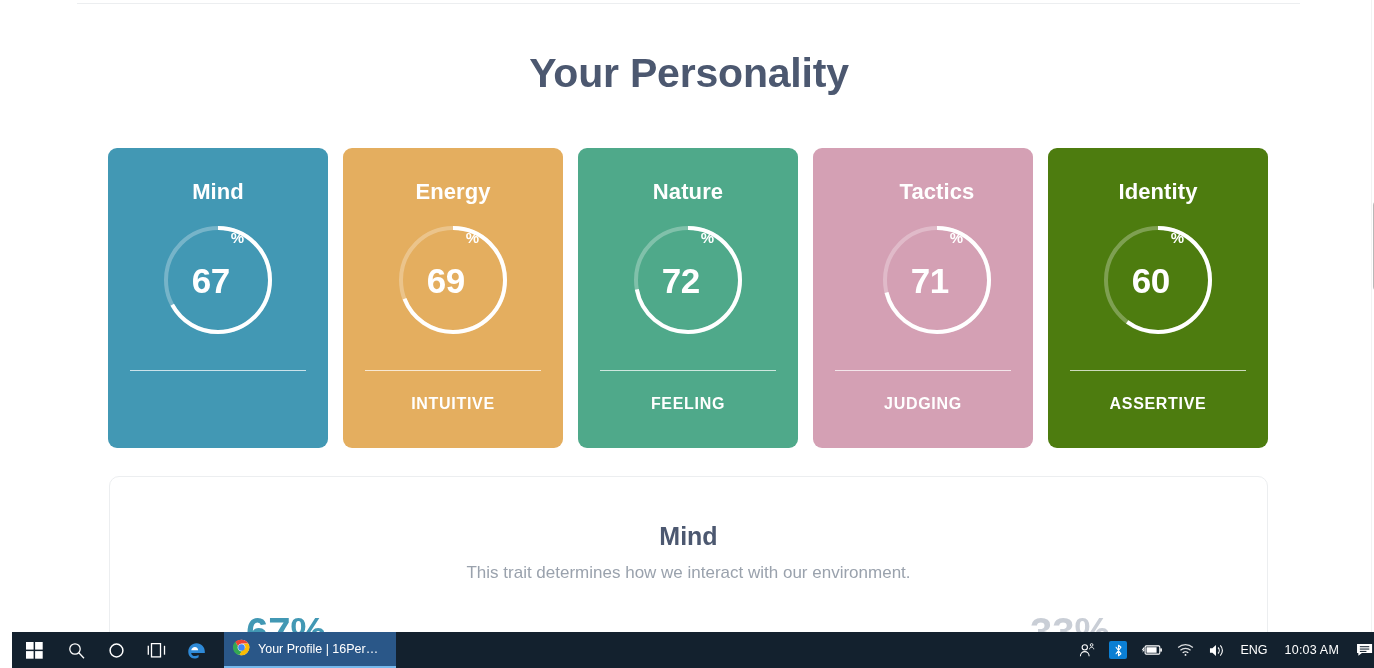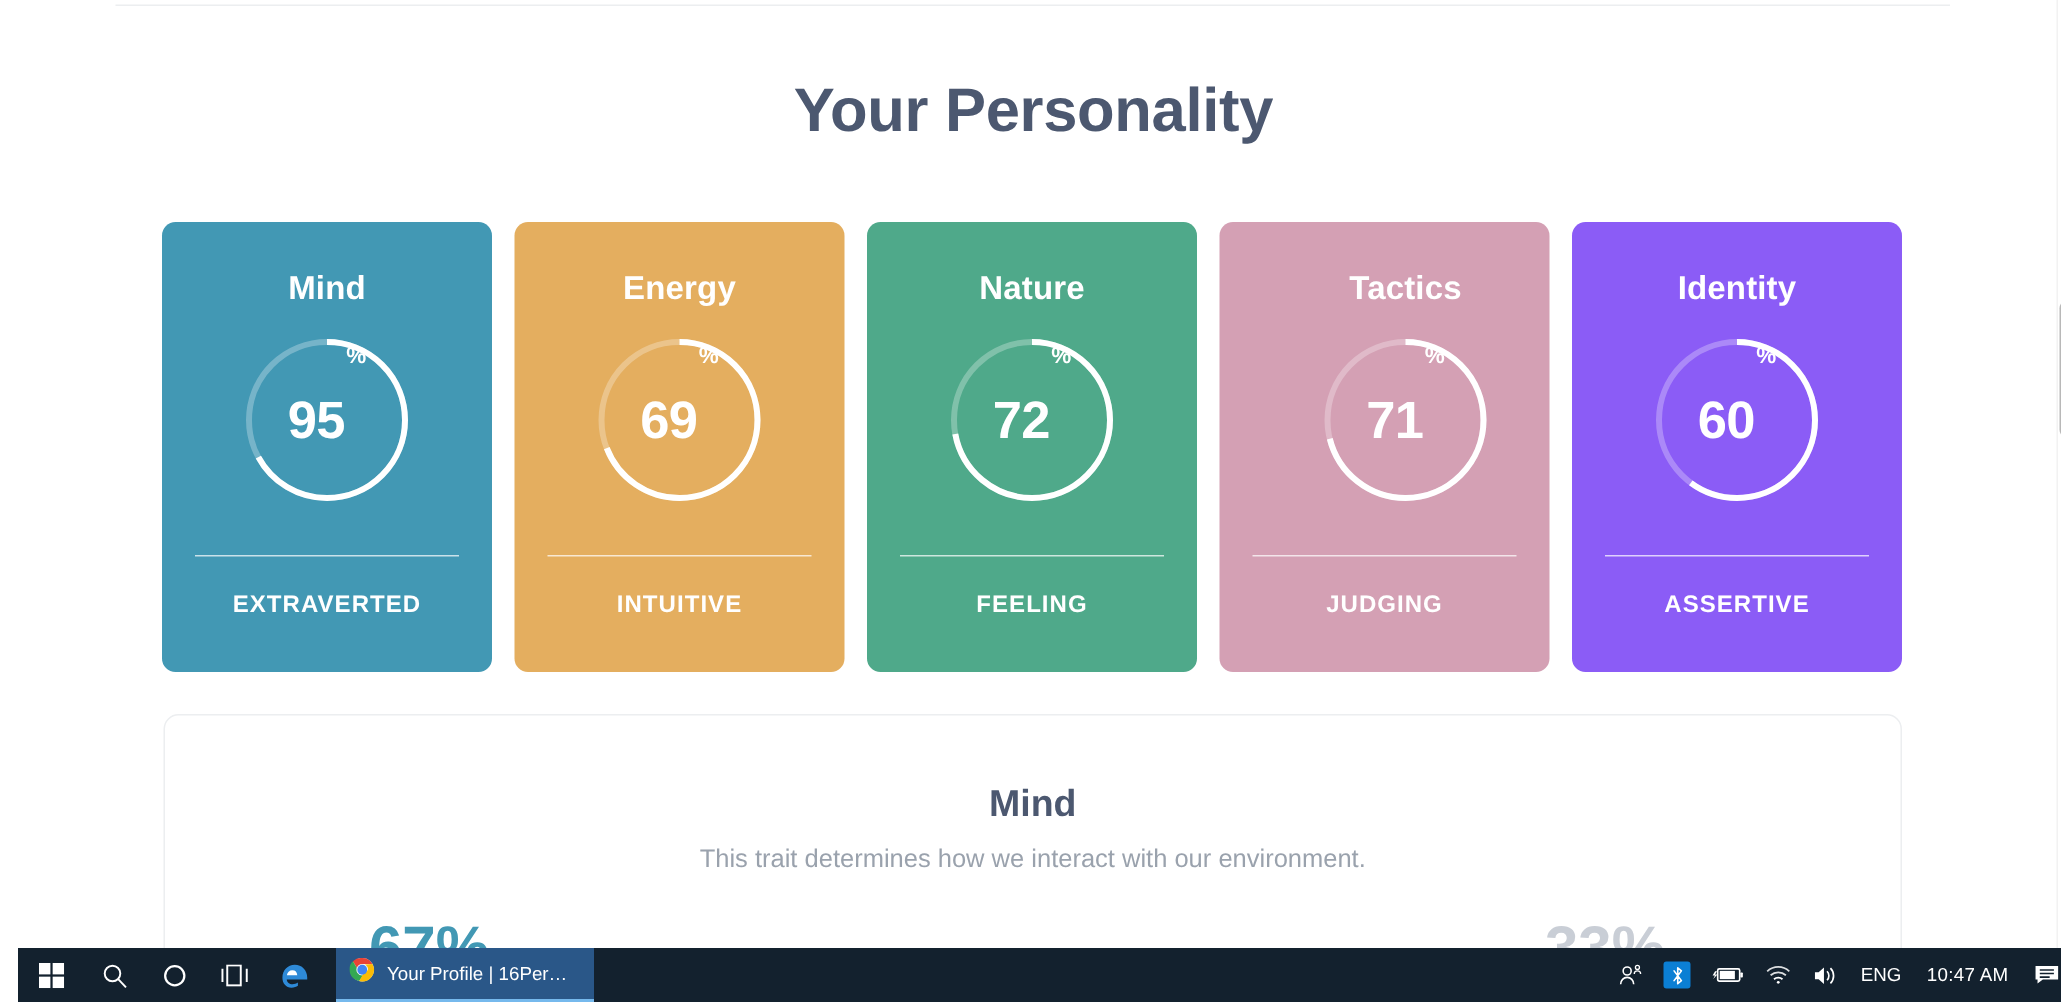--- a/index.html
+++ b/index.html
@@ -171,26 +171,25 @@
     <div class="cards">
 
       <div class="card" style="background: rgb(66, 152, 180);">
         <div class="card-title">Mind</div>
         <div class="dial-wrap">
           <svg viewBox="0 0 114 114" aria-hidden="true">
             <circle class="dial-track" cx="57" cy="57" r="52"></circle>
             <circle class="dial-arc" cx="57" cy="57" r="52" stroke-dasharray="218.9061761021368 107.8194598712017"></circle>
           </svg>
           <div class="dial-label">
-            <span class="dial-num">95</span>
-            <span class="dial-pct">%</span>
-          </div>
-        </div>
-        <div class="card-sep"></div>
-        <div class="card-trait">EXTRAVERTED</div>
+            <span class="dial-num">67</span>
+            <span class="dial-pct">%</span>
+          </div>
+        </div>
+        <div class="card-sep"></div>
       </div>
 
       <div class="card" style="background: rgb(228, 174, 95);">
         <div class="card-title">Energy</div>
         <div class="dial-wrap">
           <svg viewBox="0 0 114 114" aria-hidden="true">
             <circle class="dial-track" cx="57" cy="57" r="52"></circle>
             <circle class="dial-arc" cx="57" cy="57" r="52" stroke-dasharray="225.44068882160357 101.28494715173494"></circle>
           </svg>
           <div class="dial-label">
@@ -227,21 +226,21 @@
           </svg>
           <div class="dial-label">
             <span class="dial-num">71</span>
             <span class="dial-pct">%</span>
           </div>
         </div>
         <div class="card-sep"></div>
         <div class="card-trait">JUDGING</div>
       </div>
 
-      <div class="card" style="background: #8b5cf6;">
+      <div class="card" style="background: #4d7c0f;">
         <div class="card-title">Identity</div>
         <div class="dial-wrap">
           <svg viewBox="0 0 114 114" aria-hidden="true">
             <circle class="dial-track" cx="57" cy="57" r="52"></circle>
             <circle class="dial-arc" cx="57" cy="57" r="52" stroke-dasharray="196.03538158400312 130.6902543893354"></circle>
           </svg>
           <div class="dial-label">
             <span class="dial-num">60</span>
             <span class="dial-pct">%</span>
           </div>
@@ -360,21 +359,21 @@
       <div class="tray-item">
         <svg width="18" height="15" viewBox="0 0 19 16">
           <path d="M2 5.5h2.6L8.4 2.2v11.6L4.6 10.5H2z" fill="#fff"></path>
           <path d="M10.6 4.8a4.6 4.6 0 0 1 0 6.4" fill="none" stroke="#fff" stroke-width="1.2"></path>
           <path d="M13 2.6a7.6 7.6 0 0 1 0 10.8" fill="none" stroke="#fff" stroke-width="1.2"></path>
         </svg>
       </div>
 
       <div class="tray-item">ENG</div>
 
-      <div class="tray-item tray-clock">10:47 AM</div>
+      <div class="tray-item tray-clock">10:03 AM</div>
 
       <div class="tray-item">
         <svg width="19" height="16" viewBox="0 0 20 17">
           <path d="M1 2.2h16v9.4H6.2L2.4 14.6v-3H1z" fill="#fff"></path>
           <line x1="4" y1="5" x2="14" y2="5" stroke="#13212e" stroke-width="1.1"></line>
           <line x1="4" y1="7.5" x2="14" y2="7.5" stroke="#13212e" stroke-width="1.1"></line>
           <line x1="4" y1="10" x2="11" y2="10" stroke="#13212e" stroke-width="1.1"></line>
         </svg>
       </div>
 

